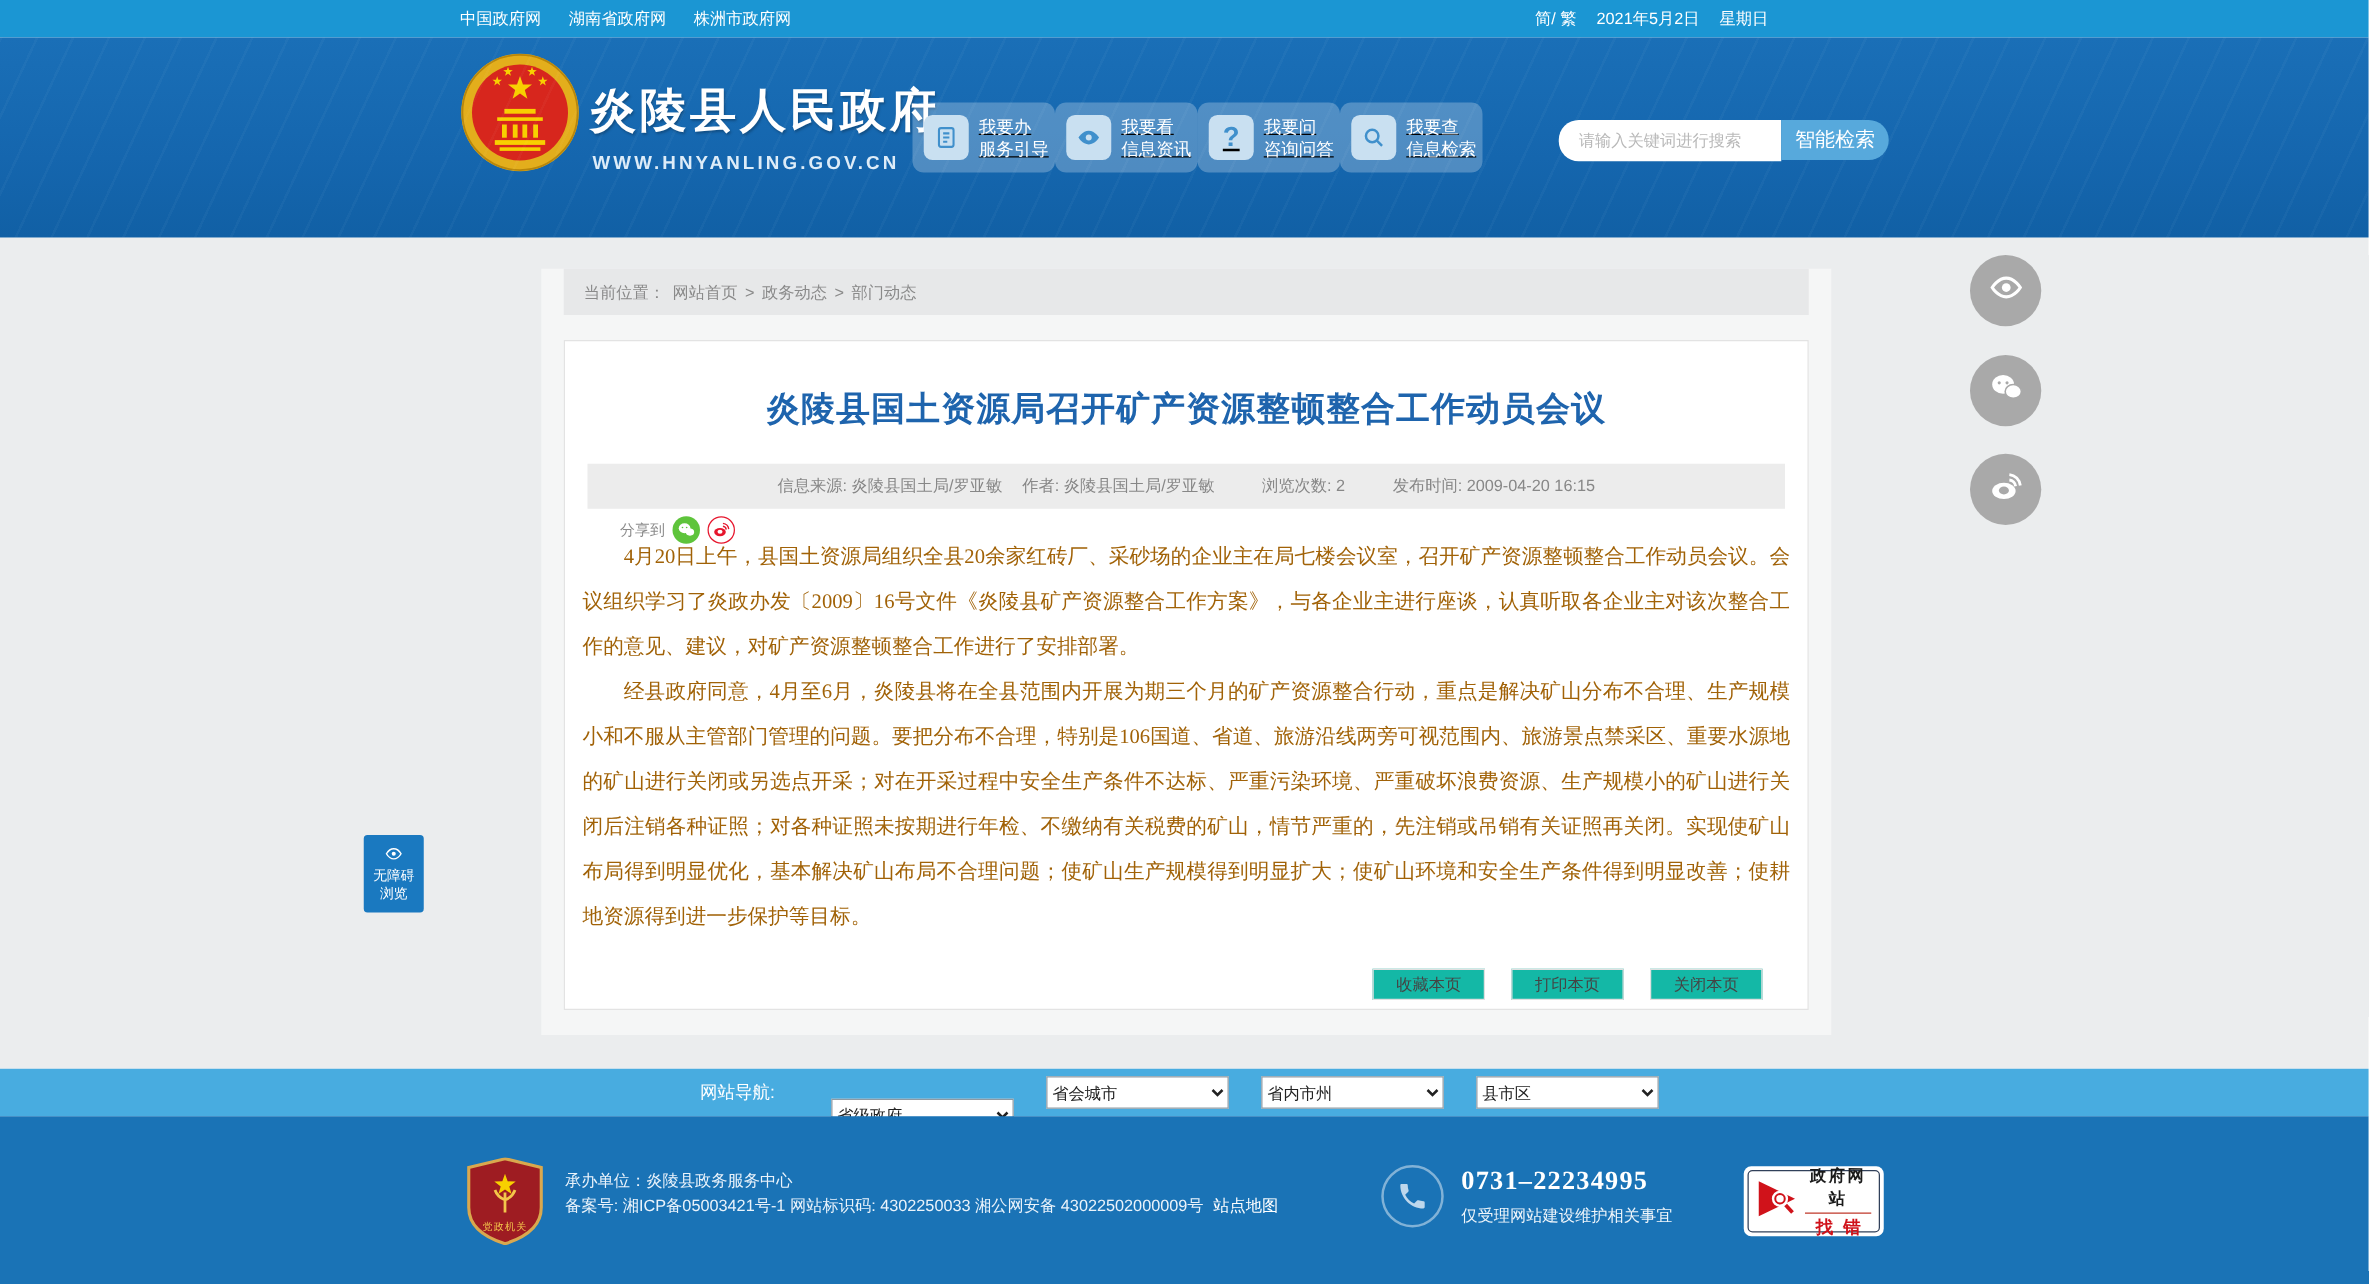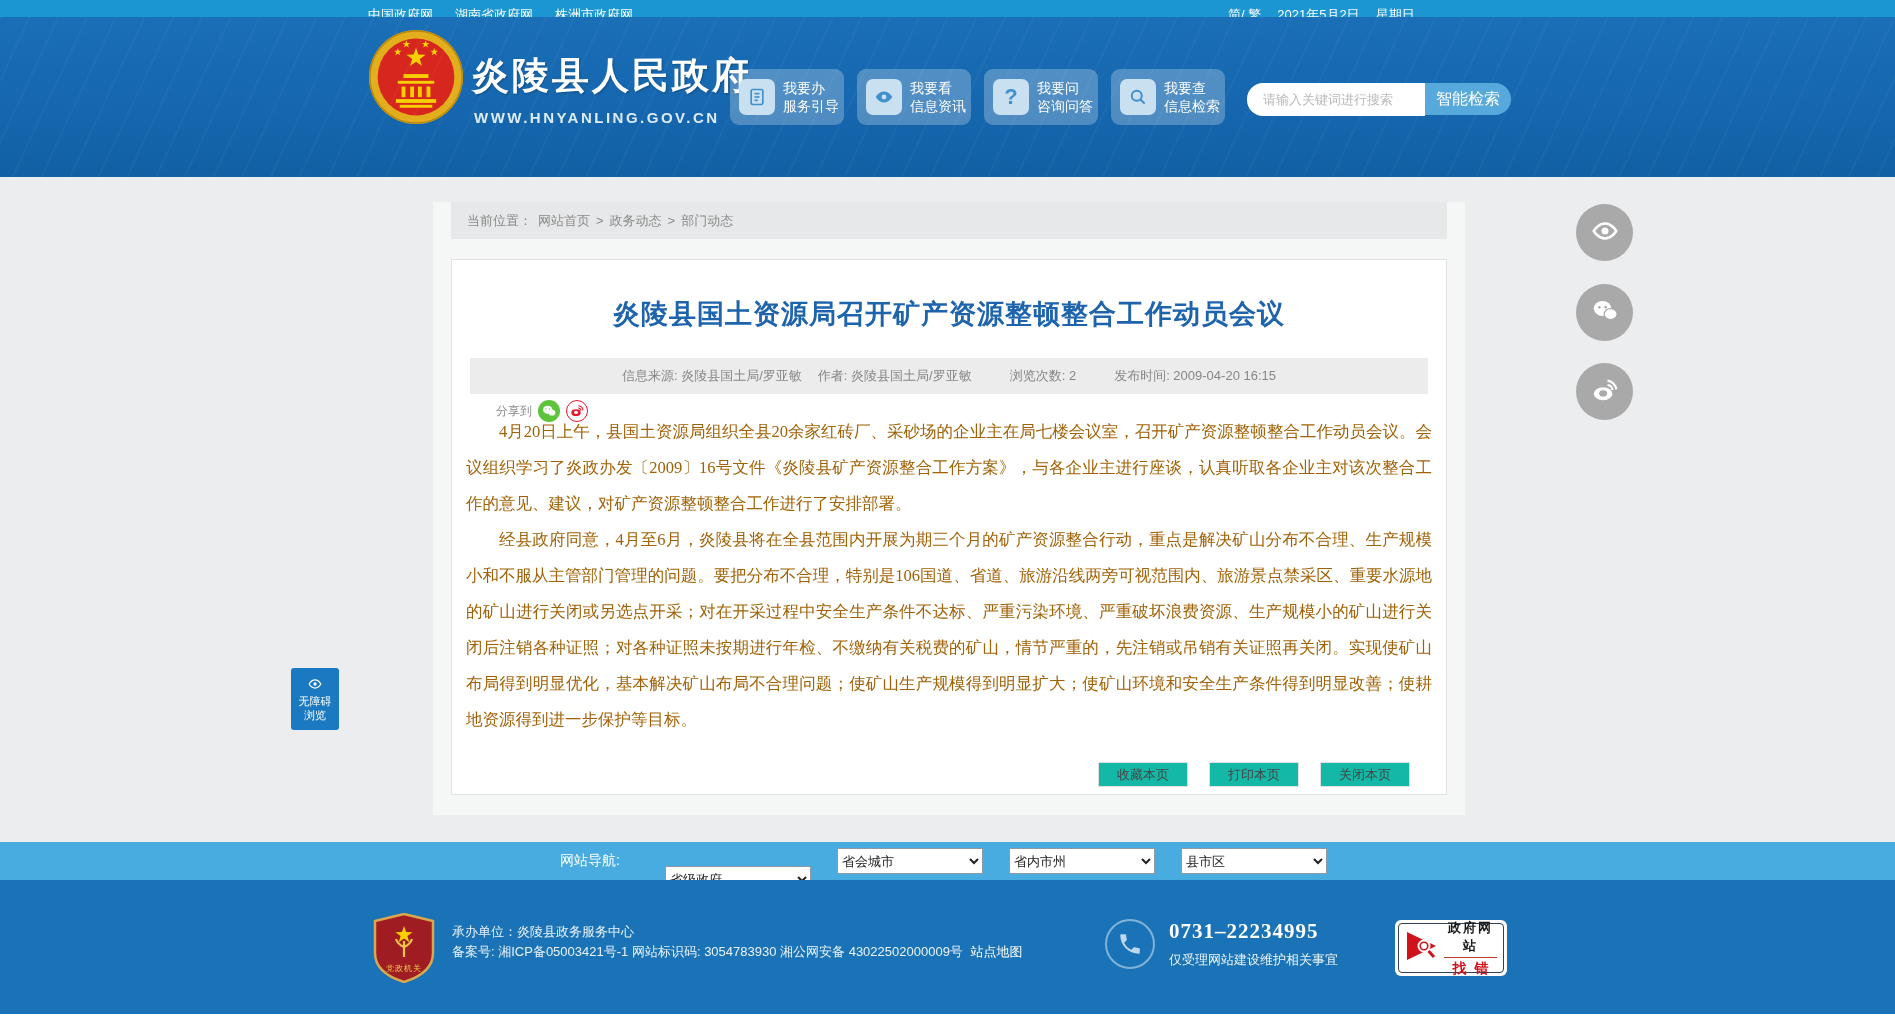--- a/index.html
+++ b/index.html
@@ -4,32 +4,32 @@
 <style>
   * { box-sizing: border-box; margin: 0; padding: 0; }
   html,body { width:1895px; height:1027px; }
   body {
     font-family: "Liberation Sans", sans-serif;
     background:#fff; position:relative; overflow:hidden;
   }
   a { text-decoration:none; color:inherit; cursor:pointer; }
 
   
-  .topbar { height:17px; background:#1b96d3; position:relative; color:#fff; font-size:13px; }
+  .topbar { height:30px; background:#1b96d3; position:relative; color:#fff; font-size:13px; }
   .topbar-links { position:absolute; left:368px; top:0; height:30px; display:flex; align-items:center; gap:22px; }
   .topbar-right { position:absolute; left:1228px; top:0; height:30px; display:flex; align-items:center; gap:16px; }
 
   
   .header { height:160px; background:linear-gradient(180deg,#1a6fb7 0%, #1566ae 60%, #1160a5 100%); position:relative; }
   .header::after{ content:""; position:absolute; inset:0;
     background:repeating-linear-gradient(115deg, rgba(255,255,255,.03) 0 2px, transparent 2px 26px); pointer-events:none; }
   .logo { position:absolute; left:368px; top:12px; width:96px; height:96px; }
   .site-name { position:absolute; left:472px; top:34px; font-size:37px; font-weight:bold; color:#fff; letter-spacing:3px; text-shadow:1px 1px 2px rgba(0,0,0,.25); }
   .site-url  { position:absolute; left:474px; top:92px; font-size:15px; color:#ddecf8; letter-spacing:2.5px; font-weight:bold; }
-  .services { position:absolute; left:730px; top:52px; display:flex; gap:13px; z-index:2; }
+  .services { position:absolute; left:730px; top:52px; display:flex; z-index:2;text-decoration:underline; }
   .service-btn { width:114px; height:56px; border-radius:9px; background:rgba(255,255,255,.25);
     display:flex; align-items:center; padding-left:9px; cursor:pointer; }
   .service-icon { width:36px; height:36px; border-radius:7px; background:#c9e0f1; display:flex; align-items:center; justify-content:center; flex:0 0 36px; }
   .service-icon .q { font-size:22px; font-weight:bold; color:#4090cc; line-height:1; }
   .service-text { margin-left:8px; color:#fff; font-size:14px; line-height:18px; }
   .search-bar { position:absolute; left:1247px; top:66px; display:flex; z-index:2; }
   .search-input { width:178px; height:33px; border:none; outline:none; border-radius:16px 0 0 16px; padding:0 12px 0 16px; font-size:13px; color:#333; background:#fff; }
   .search-input::placeholder { color:#b9b9b9; }
   .search-btn { width:86px; height:32px; border:none; border-radius:0 16px 16px 0; background:#57a9dc; color:#fff; font-size:16px; cursor:pointer; font-family:inherit; }
 
@@ -266,21 +266,21 @@
       <path d="M32 1 L61 8 V40 C61 55 48 64 32 69 C16 64 3 55 3 40 V8 Z" fill="#9e1c22" stroke="#d9a84e" stroke-width="2.5"></path>
       <use href="#star" transform="translate(32,22) scale(0.9)"></use>
       <path d="M32 28 V44 M32 34 C27 32 25 29 24 26 M32 34 C37 32 39 29 40 26" stroke="#f3c64b" stroke-width="2.2" fill="none"></path>
     </svg>
     <span class="badge-text">党政机关</span>
   </div>
 
   <div class="footer-info">
     <div>承办单位：炎陵县政务服务中心</div>
     <div>
-      <span>备案号: 湘ICP备05003421号-1 网站标识码: 3054783930 湘公网安备 43022502000009号</span>
+      <span>备案号: 湘ICP备05003421号-1 网站标识码: 4302250033 湘公网安备 43022502000009号</span>
       <a class="sitemap-link">站点地图</a>
     </div>
   </div>
 
   <div class="phone-wrap">
     <span class="phone-circle">
       <svg viewBox="0 0 24 24" width="26" height="26">
           <path d="M6.6 10.8c1.4 2.8 3.8 5.2 6.6 6.6l2.2-2.2c.3-.3.7-.4 1-.2 1.1.4 2.3.6 3.6.6.6 0 1 .4 1 1V20c0 .6-.4 1-1 1C10.8 21 3 13.2 3 4c0-.6.4-1 1-1h3.5c.6 0 1 .4 1 1 0 1.2.2 2.4.6 3.6.1.3 0 .7-.2 1l-2.3 2.2z" fill="#bdd7ec"></path>
         </svg>
     </span>

